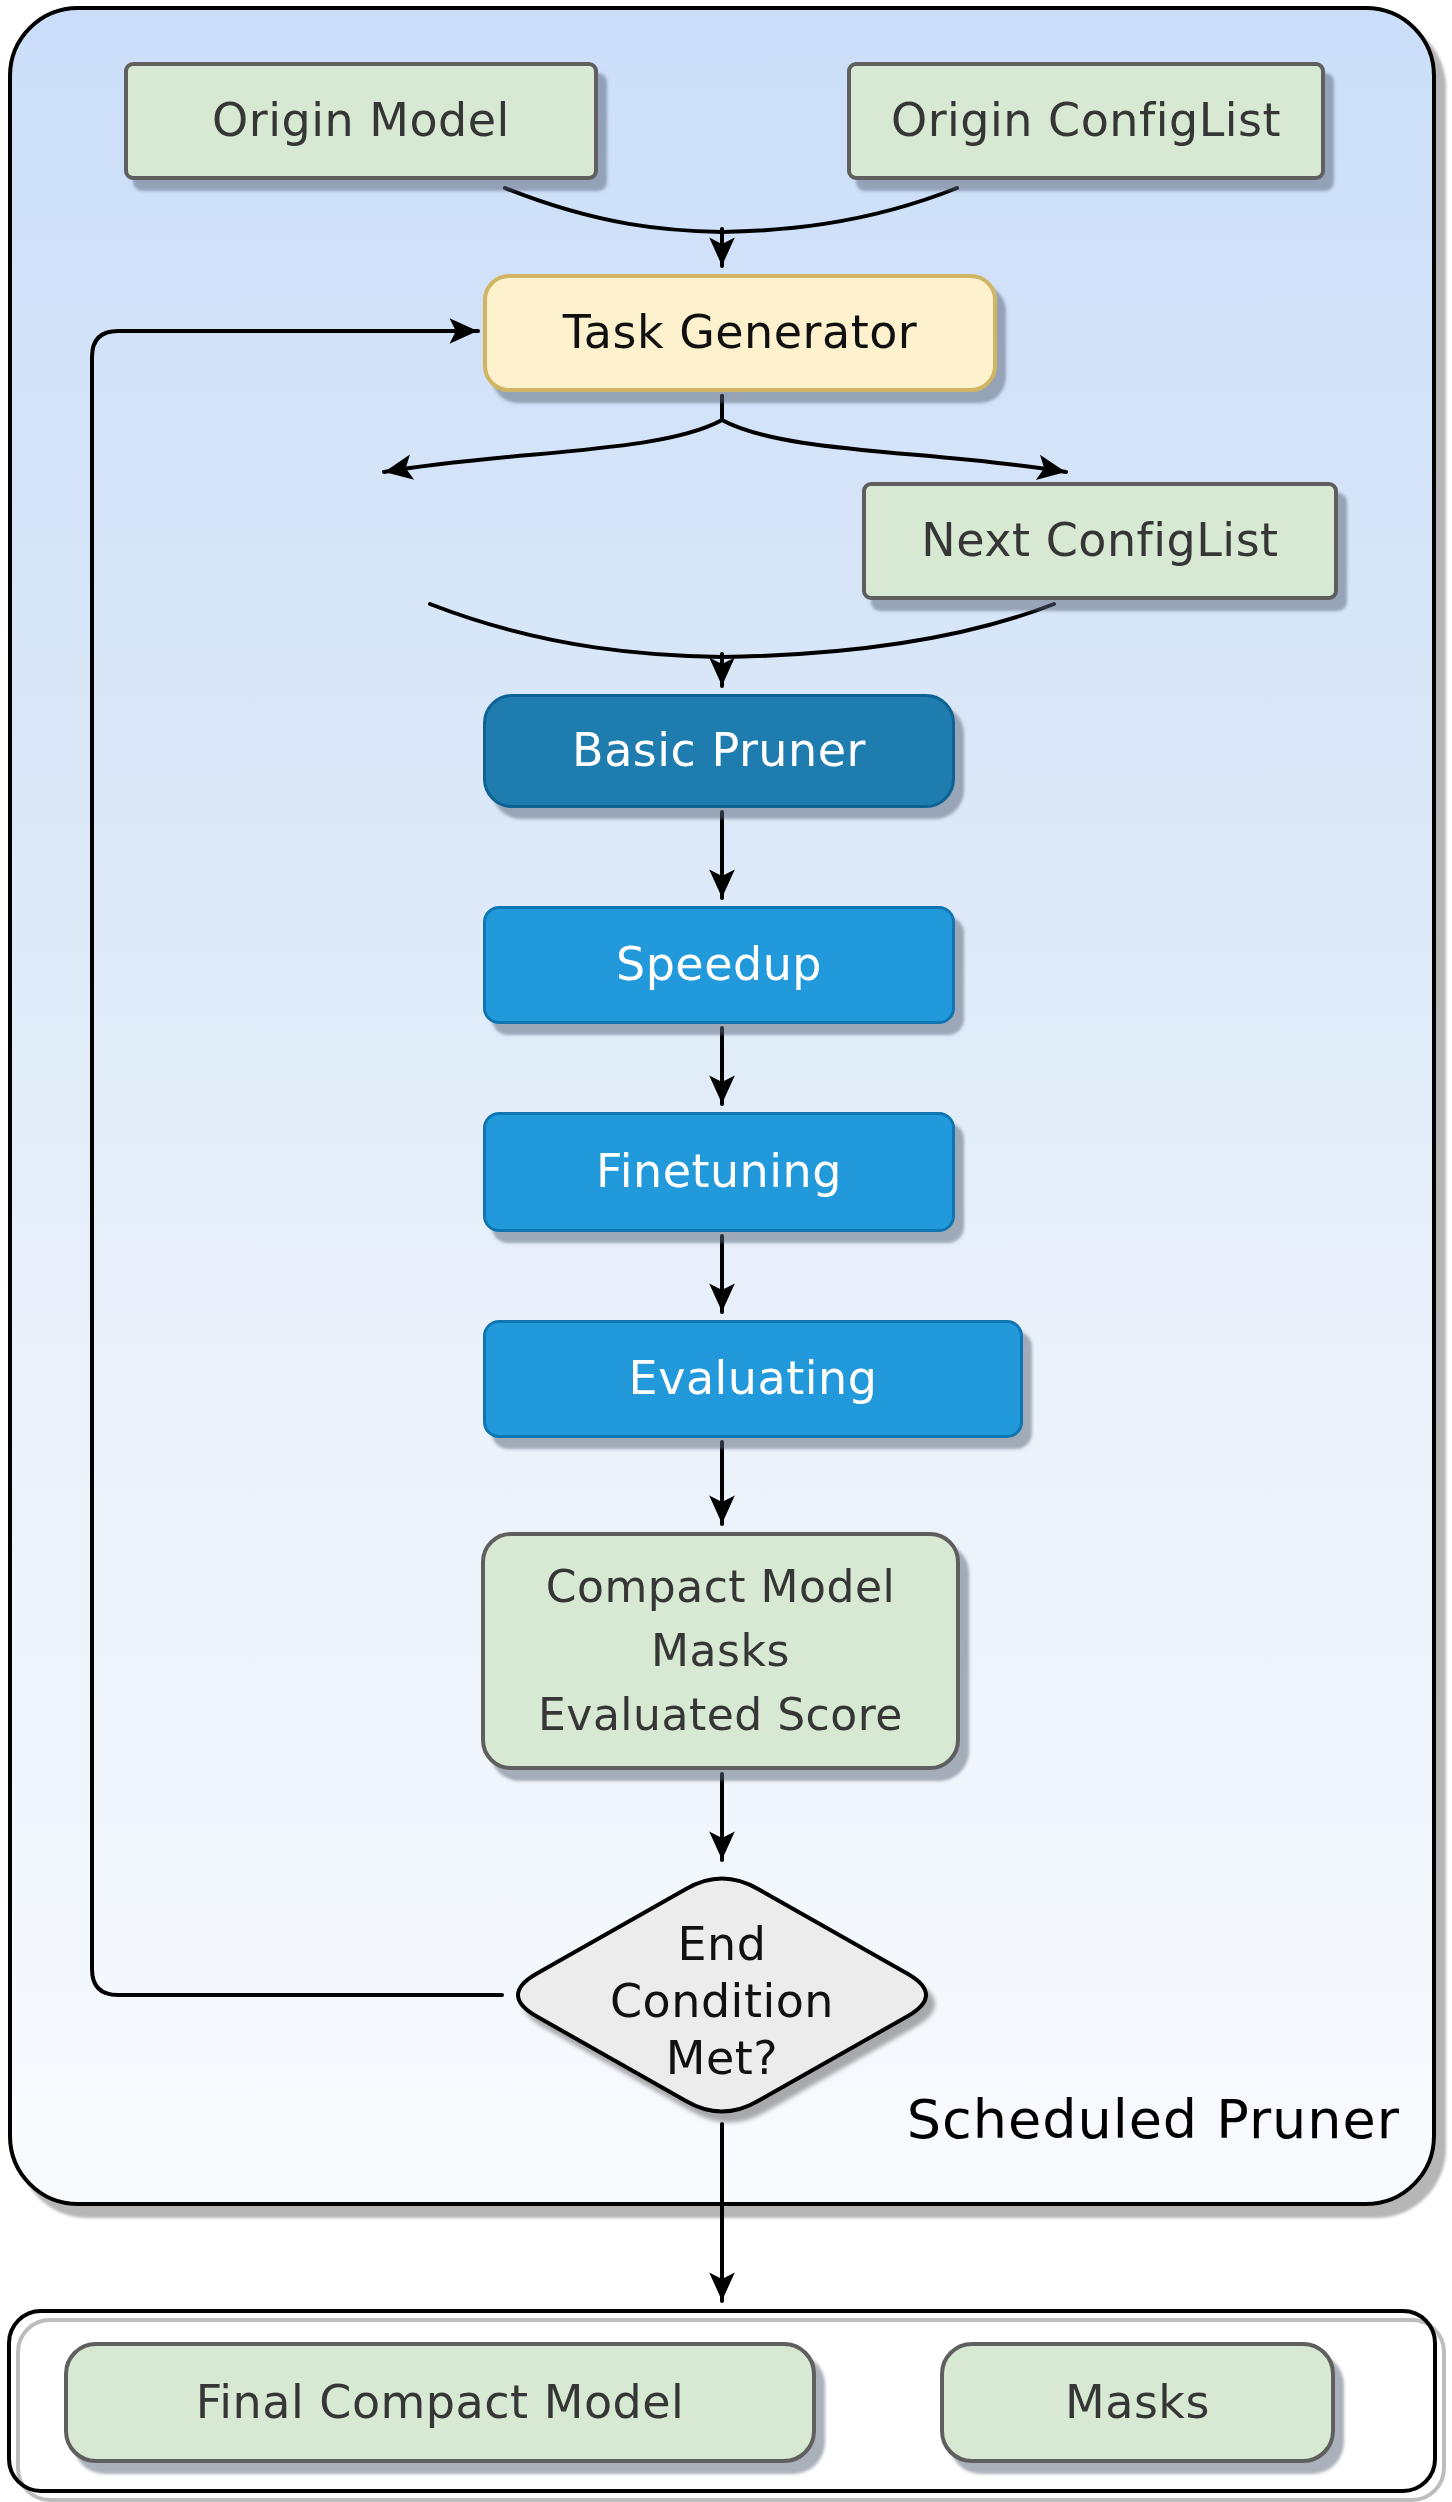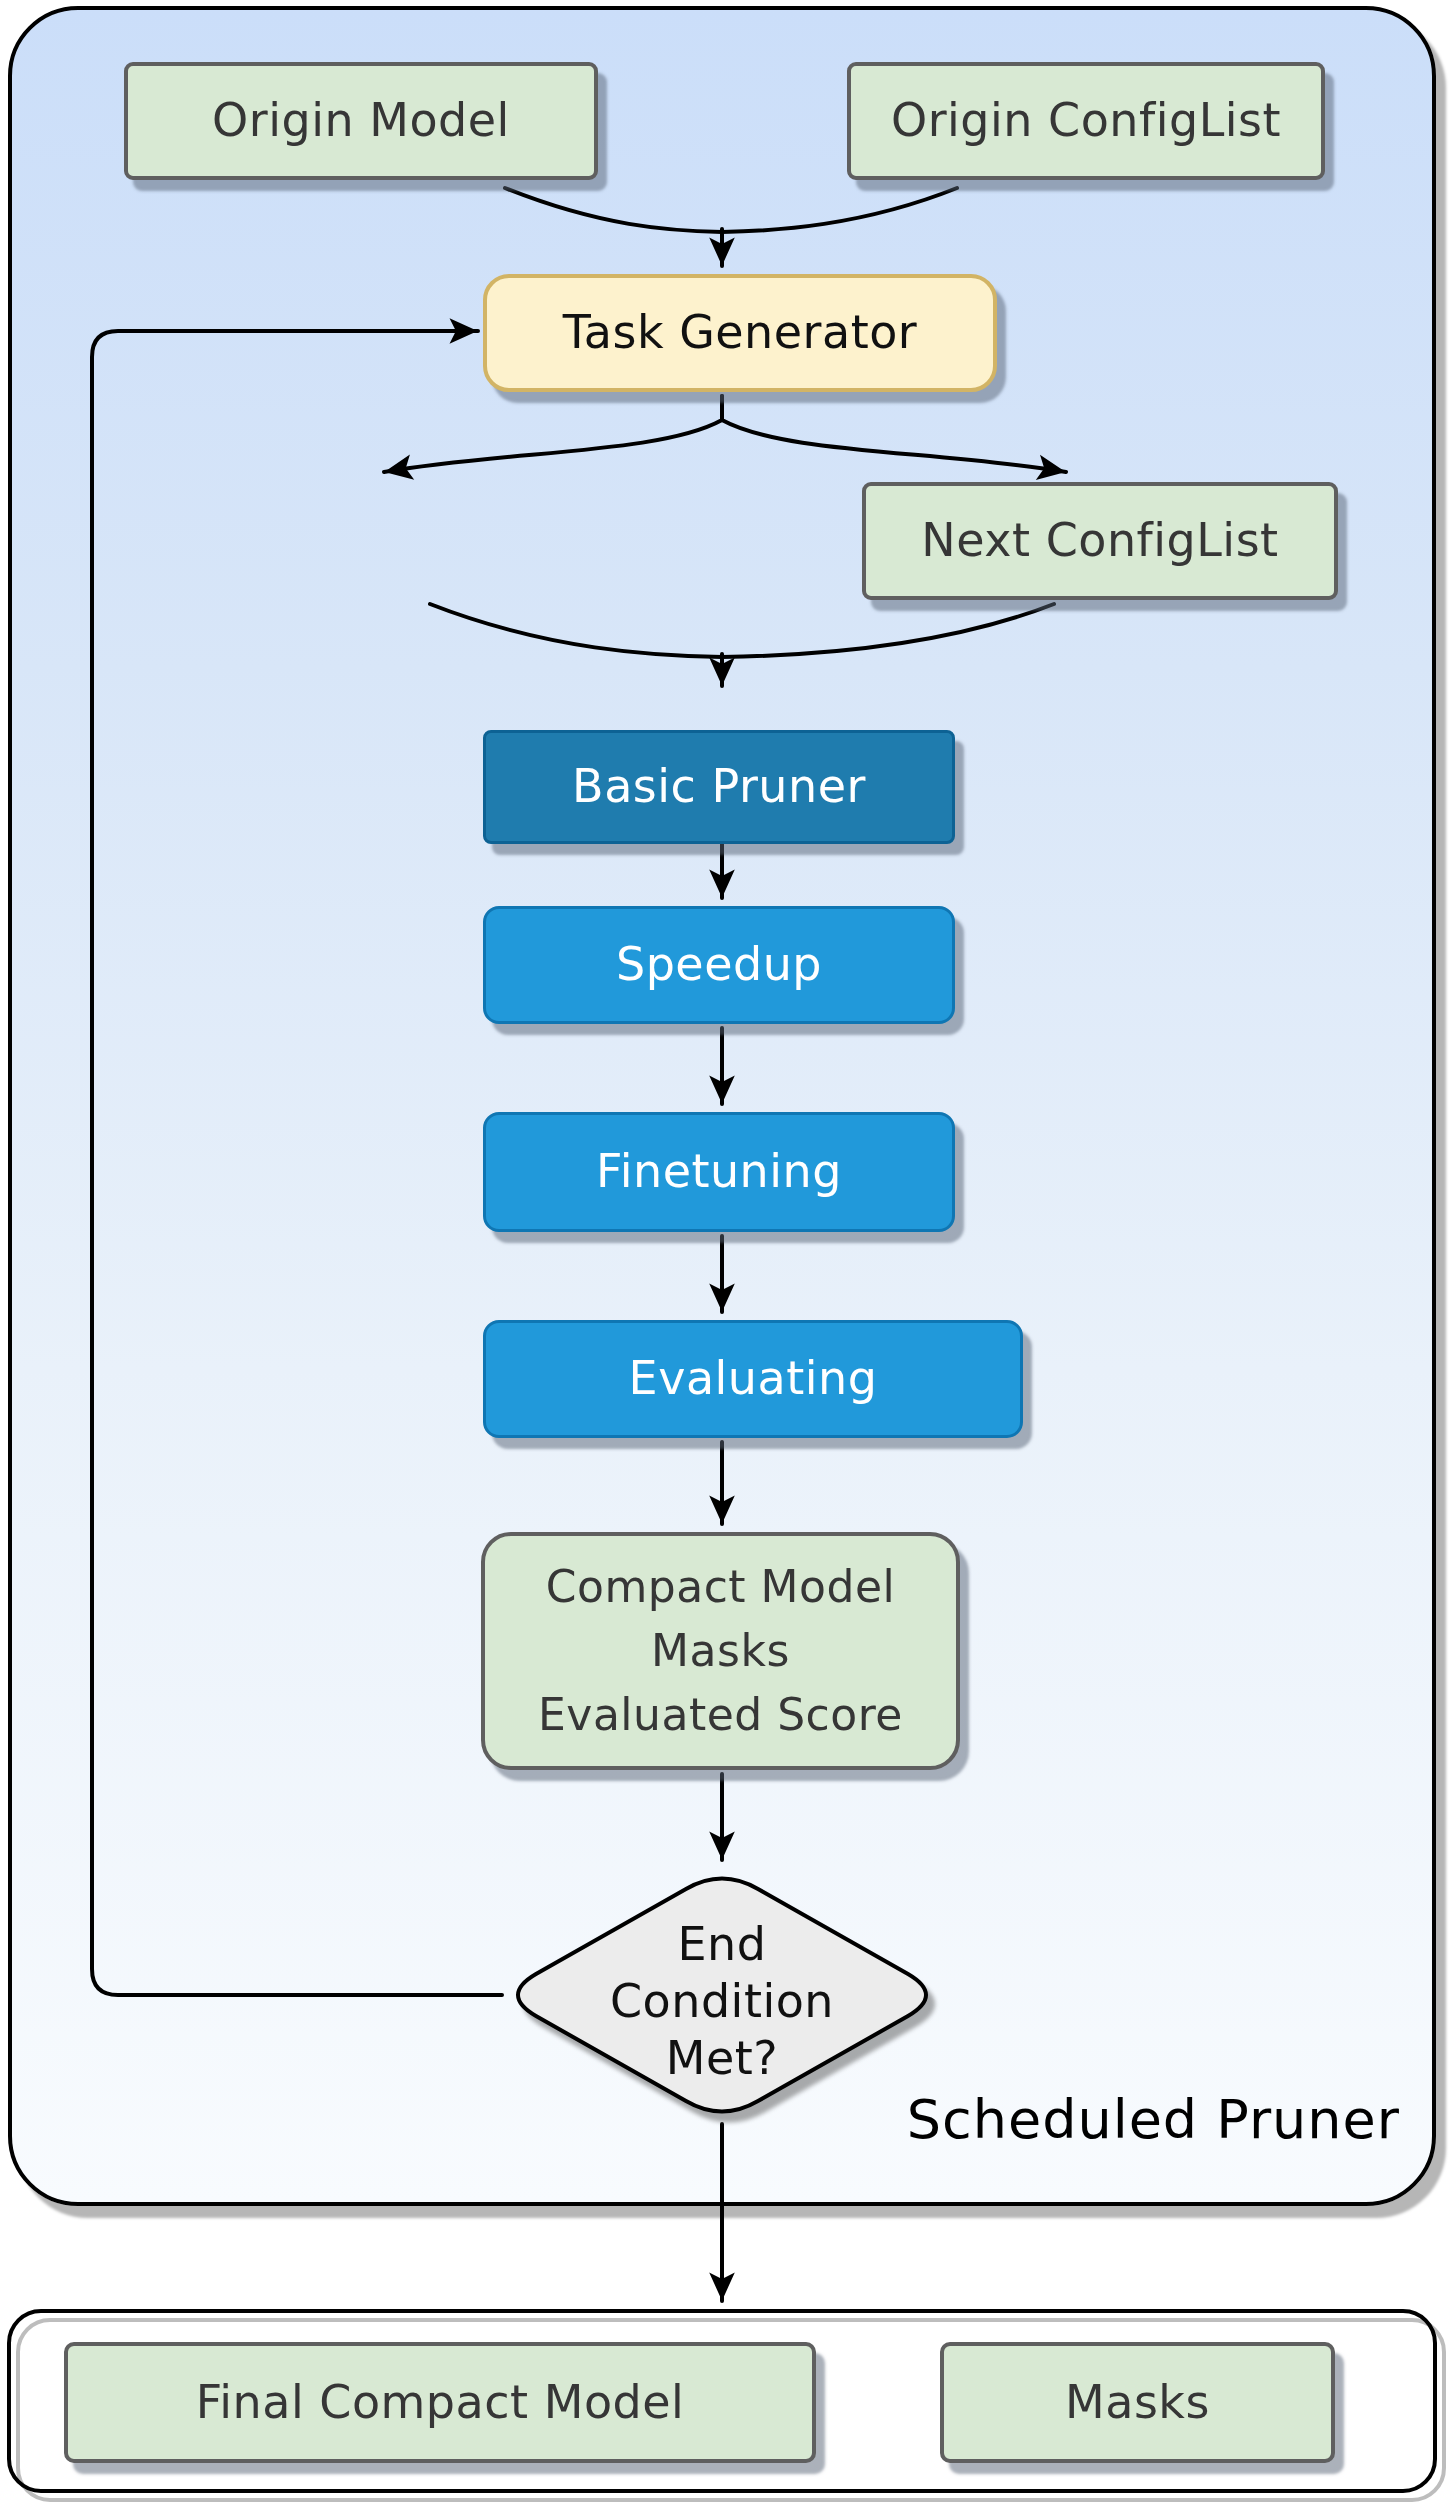--- a/index.html
+++ b/index.html
@@ -51,23 +51,22 @@
   }
   .node.blue {
     background:var(--blue-fill,#2199da);
     border:3px solid var(--blue-border,#0f76b3);
     border-radius:16px; color:var(--text-light,#fff);
     box-shadow:9px 11px 3px rgba(88,100,118,0.5);
   }
   .node.blue-dark {
     background:var(--blue-dark-fill,#1f7cae);
     border:3px solid var(--blue-dark-border,#0d6294);
-    border-radius:8px; color:var(--text-light,#fff);
+    border-radius:29px; color:var(--text-light,#fff);
     box-shadow:9px 11px 3px rgba(88,100,118,0.5);
-    margin-top:36px;
   }
   .node.multiline { font-size:44px; line-height:1.45; border-radius:30px; }
 
   .diamond-text {
     position:absolute; left:500px; top:1916px; width:444px; height:158px;
     display:flex; flex-direction:column; align-items:center; justify-content:space-between;
     font-size:46px; line-height:1.24; color:#111; text-align:center; letter-spacing:0.5px;
   }
 
   .scheduled-label {
@@ -75,21 +74,21 @@
     text-align:right; font-size:54px; color:#000; letter-spacing:1px;
   }
 
   
   .bottom-container {
     position:absolute; left:7px; top:2309px; width:1430px; height:184px;
     box-sizing:border-box;
     border:4px solid #000; border-radius:34px; background:transparent;
     filter:drop-shadow(9px 9px 0 #bdbdbd);
   }
-  .bottom-node { border-radius:10px; }
+  .bottom-node { border-radius:32px; }
 </style>
 </head>
 <body>
 
 <div class="page">
 
   <div class="main-container"></div>
 
   <svg class="edges" viewBox="0 0 1452 2502">
     <defs>

